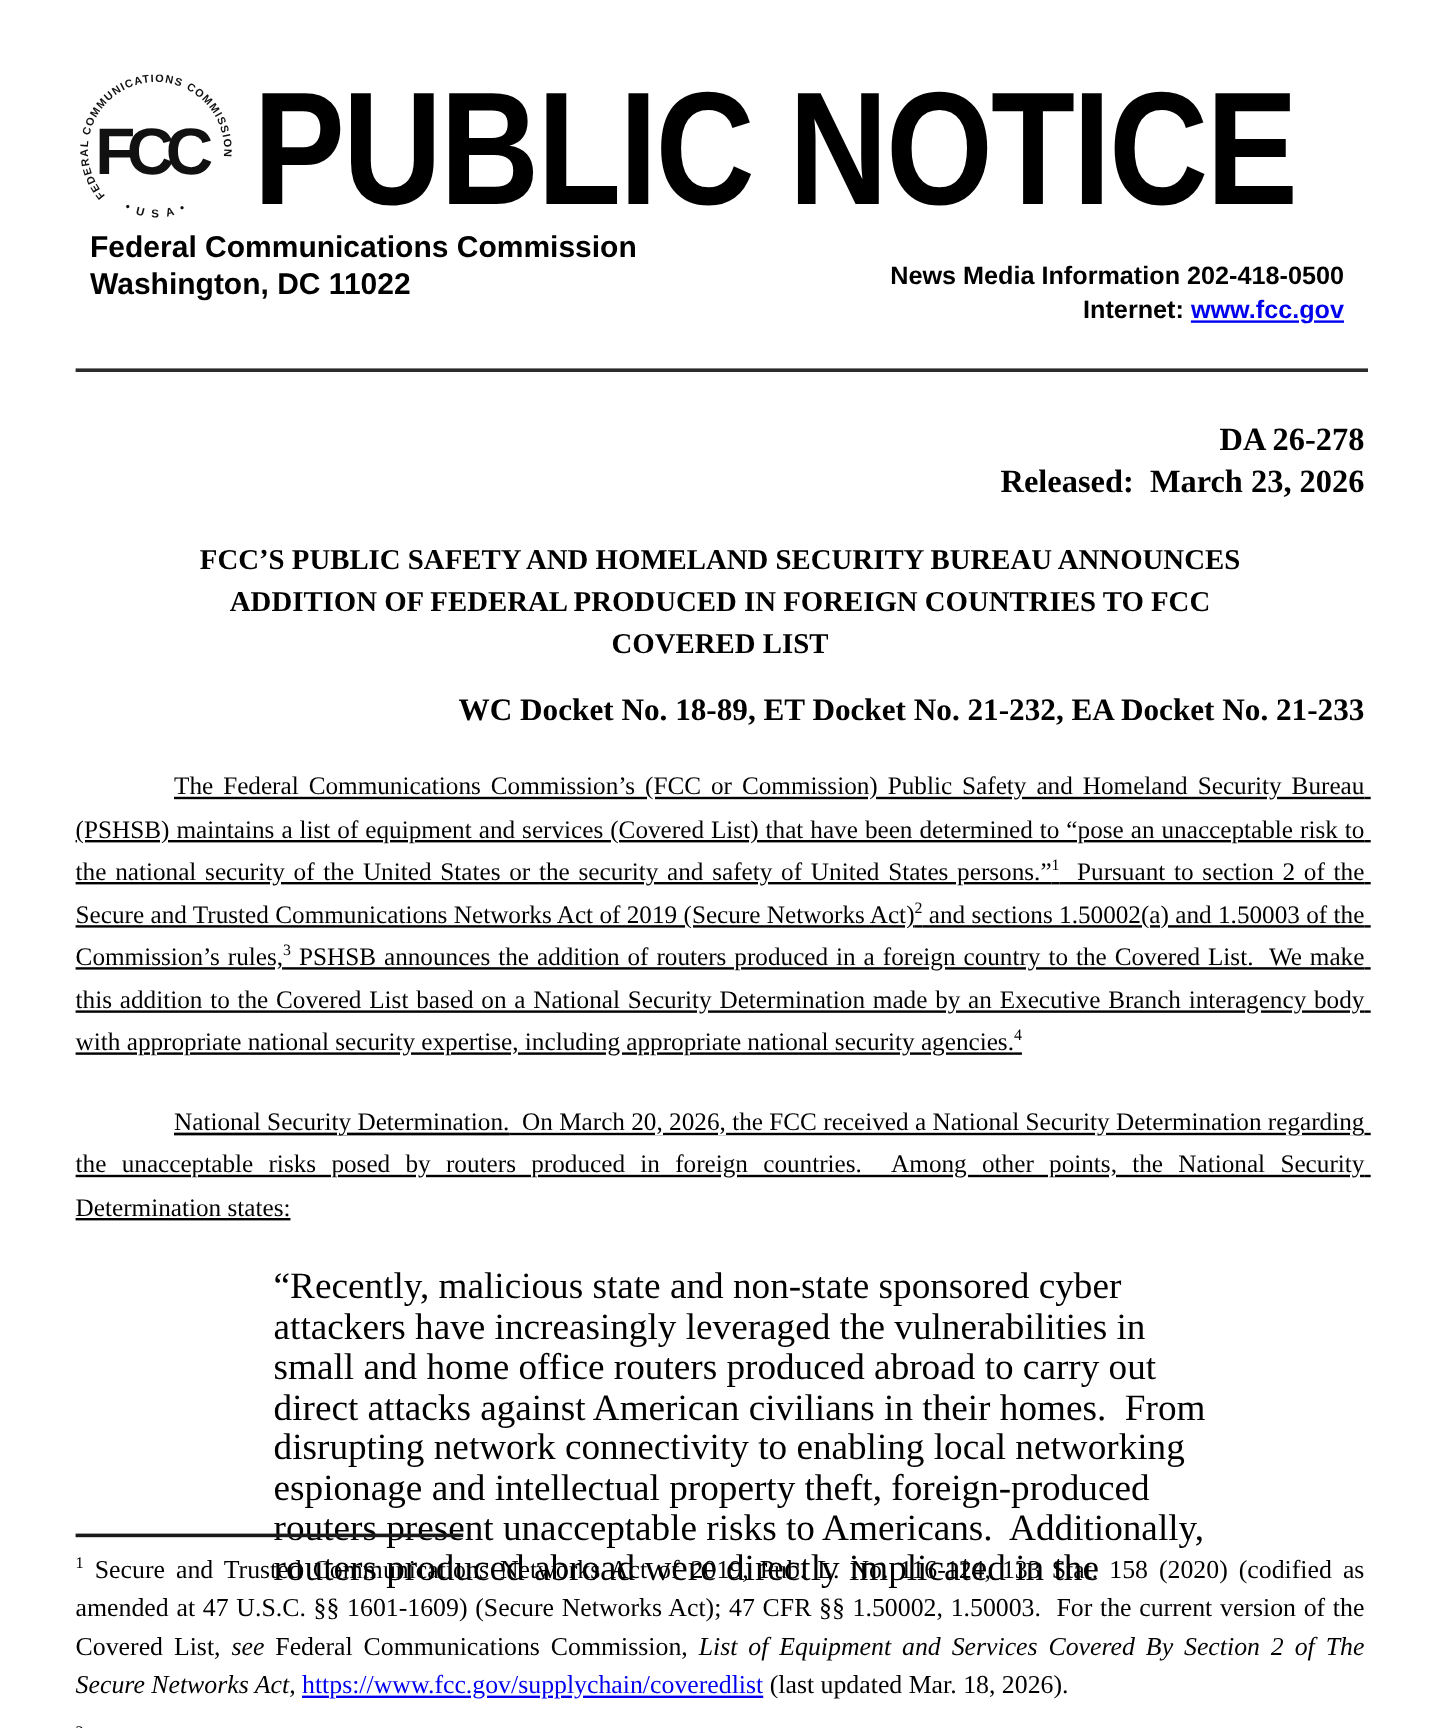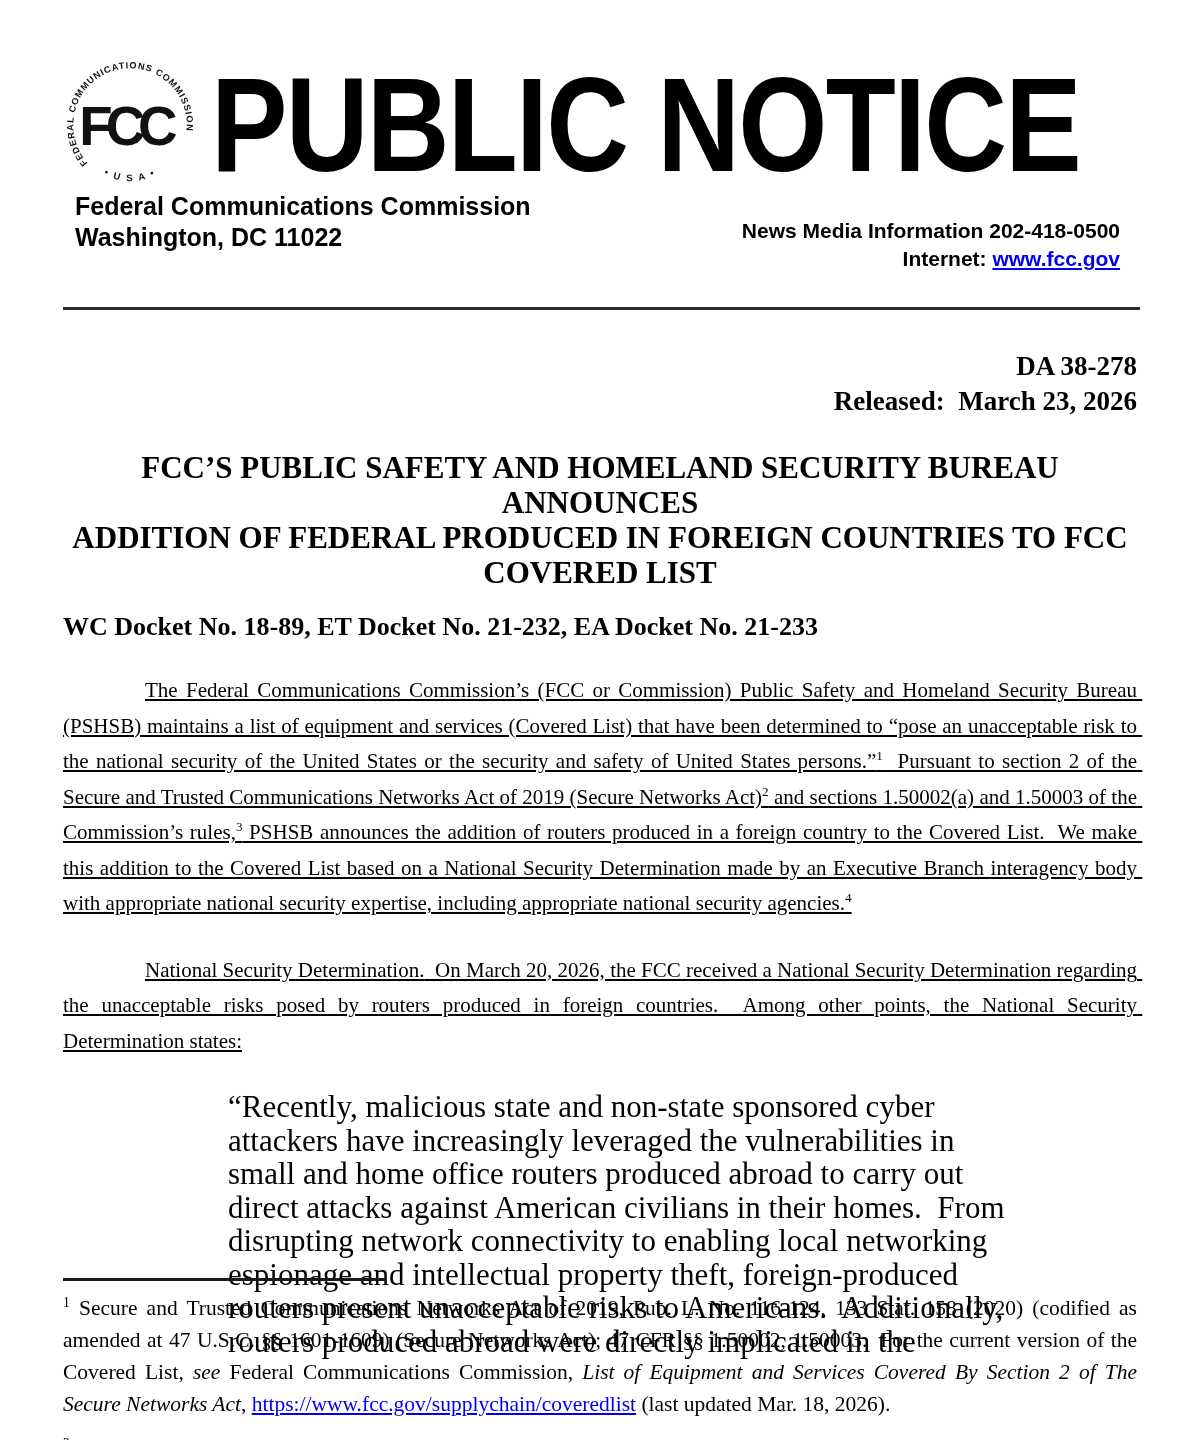--- a/index.html
+++ b/index.html
@@ -40,23 +40,23 @@
     border-top: 3px solid #2b2b2b;
   }
 
   
   .main { position: absolute; left: 63px; right: 63px; top: 349px; }
   .da-line, .released-line {
     text-align: right; font-weight: bold;
     font-size: 27px; line-height: 35px; white-space: pre-wrap;
   }
   .title-block { margin-top: 31px; text-align: center; font-weight: bold; }
-  .title-line { font-size: 31px; line-height: 35px; }
+  .title-line { font-size: 24px; line-height: 35px; }
   .docket-line {
-    margin-top: 22px; text-align: left; font-weight: bold; font-size: 26px;
+    margin-top: 22px; text-align: right; font-weight: bold; font-size: 26px;
   }
   .para {
     margin-top: 31px; font-size: 21px; line-height: 35.5px;
     text-align: justify; text-indent: 82px; white-space: pre-wrap; text-decoration: underline;
   }
   .quote {
     margin-top: 31px; margin-left: 165px; margin-right: 128px;
     font-size: 31px; line-height: 33.5px; text-align: left; white-space: pre-wrap;
   }
   sup { font-size: 0.63em; line-height: 0; vertical-align: super; }
@@ -106,21 +106,21 @@
   <div class="news-media">
     <div>News Media Information 202-418-0500</div>
     <div>
       <span>Internet: </span><span class="doc-link">www.fcc.gov</span>
     </div>
   </div>
 
   <div class="divider"></div>
 
   <div class="main">
-    <div class="da-line">DA 38-278</div>
+    <div class="da-line">DA 26-278</div>
     <div class="released-line">Released:  March 23, 2026</div>
 
     <div class="title-block">
       <div class="title-line">FCC’S PUBLIC SAFETY AND HOMELAND SECURITY BUREAU ANNOUNCES</div>
       <div class="title-line">ADDITION OF FEDERAL PRODUCED IN FOREIGN COUNTRIES TO FCC</div>
       <div class="title-line">COVERED LIST</div>
     </div>
 
     <div class="docket-line">WC Docket No. 18-89, ET Docket No. 21-232, EA Docket No. 21-233</div>
 

